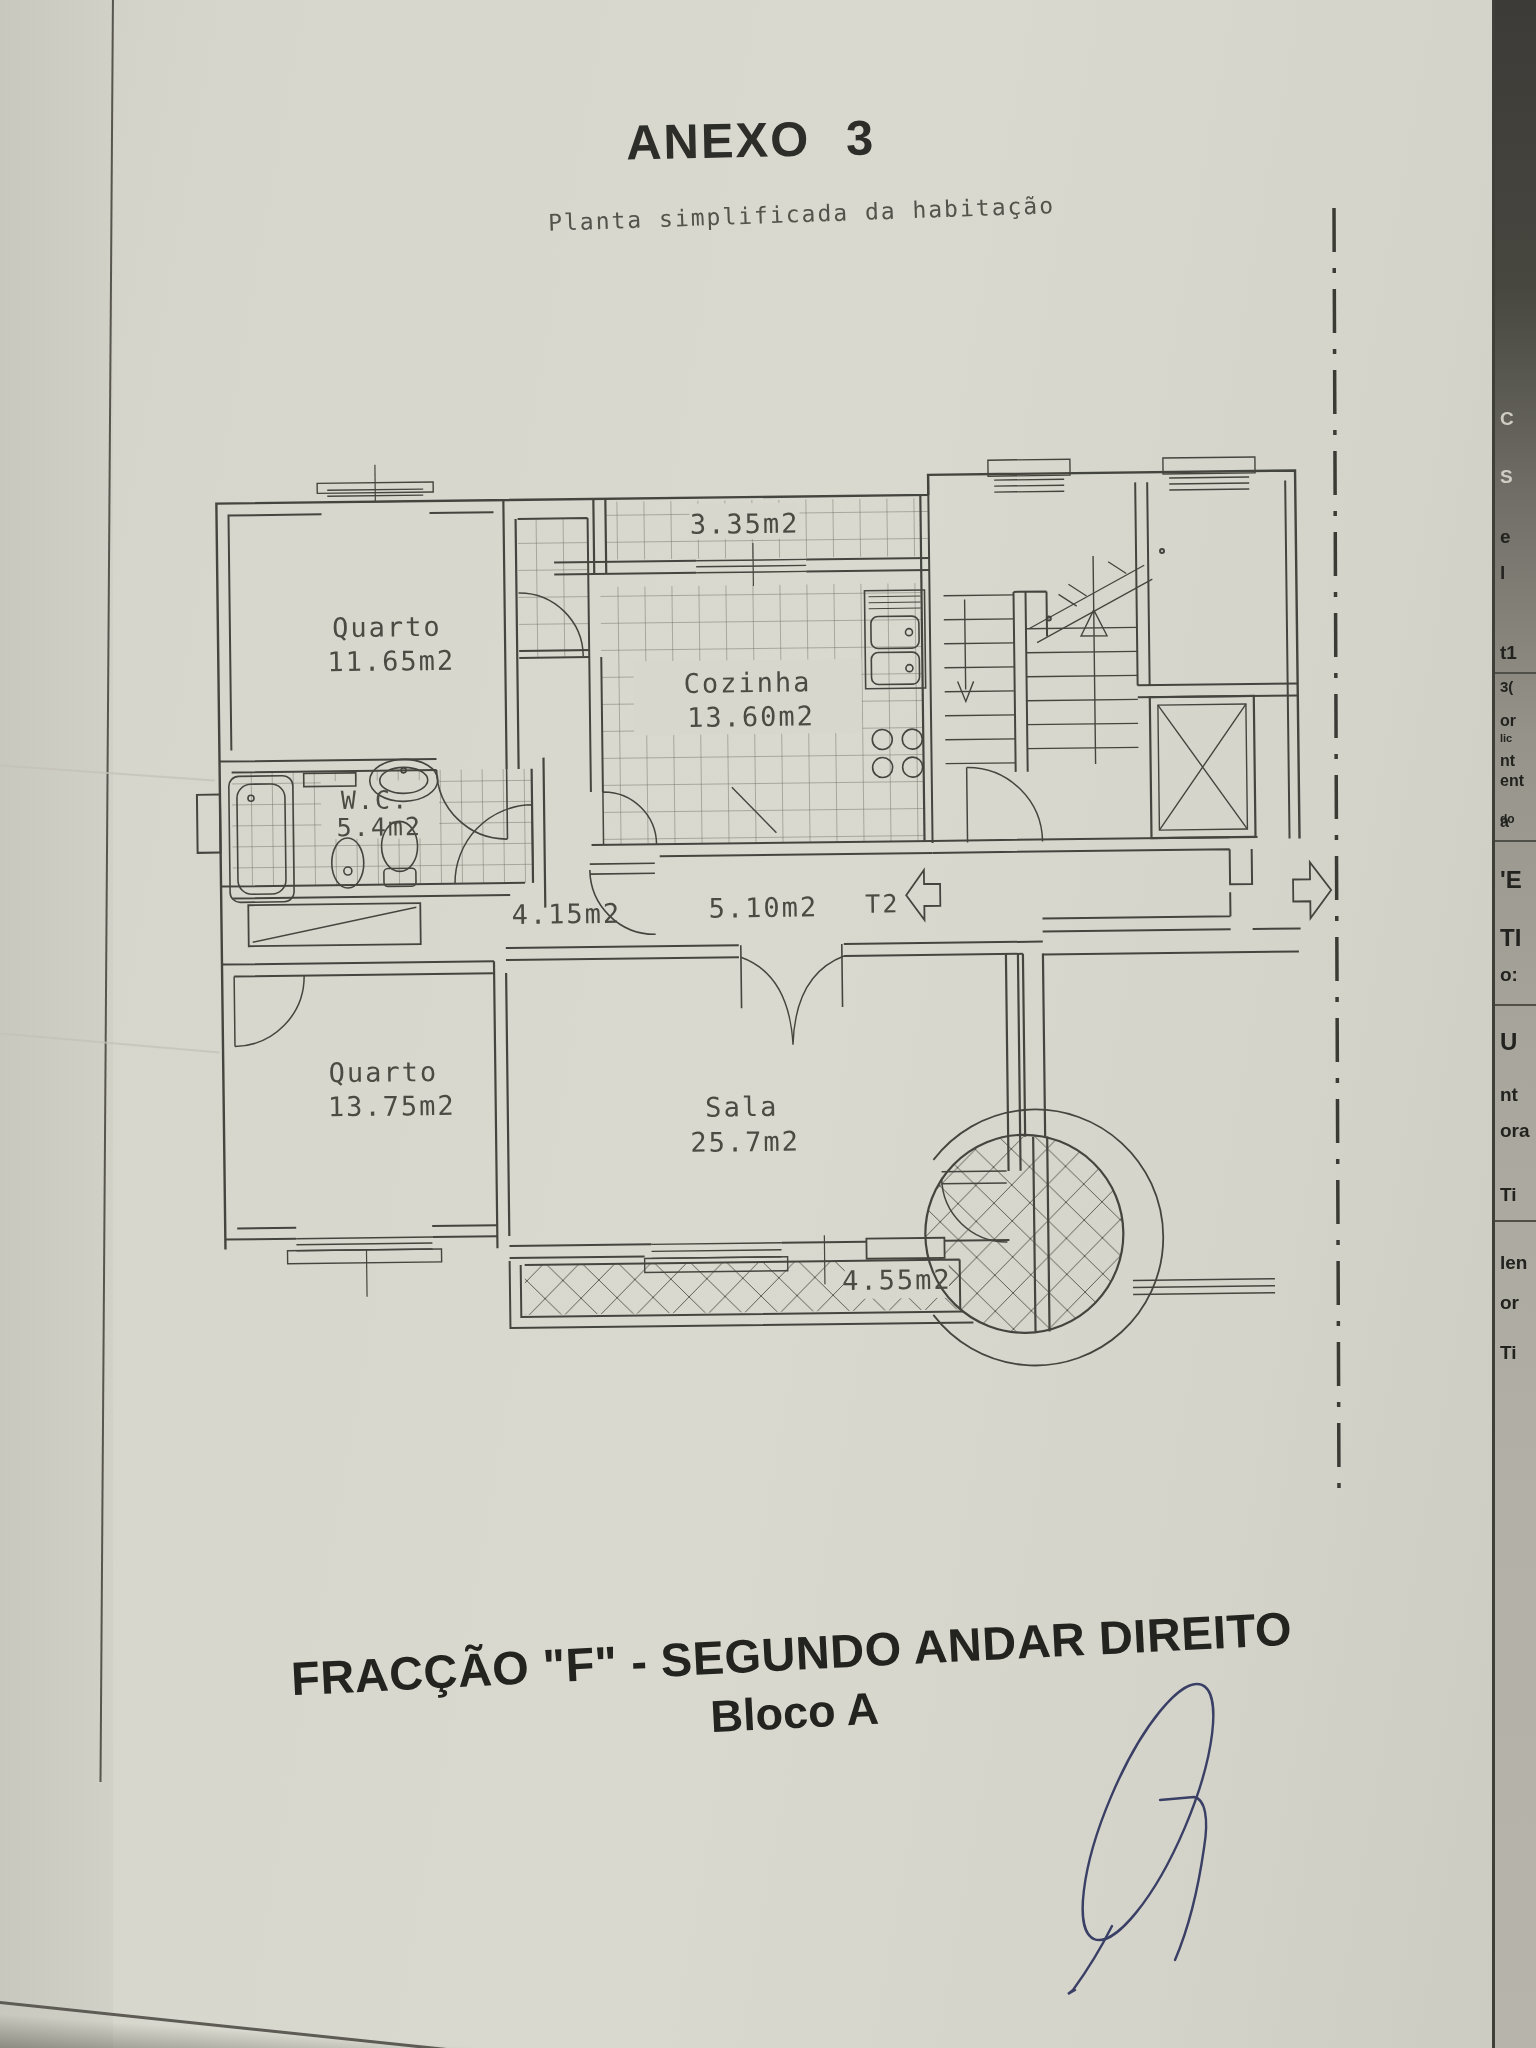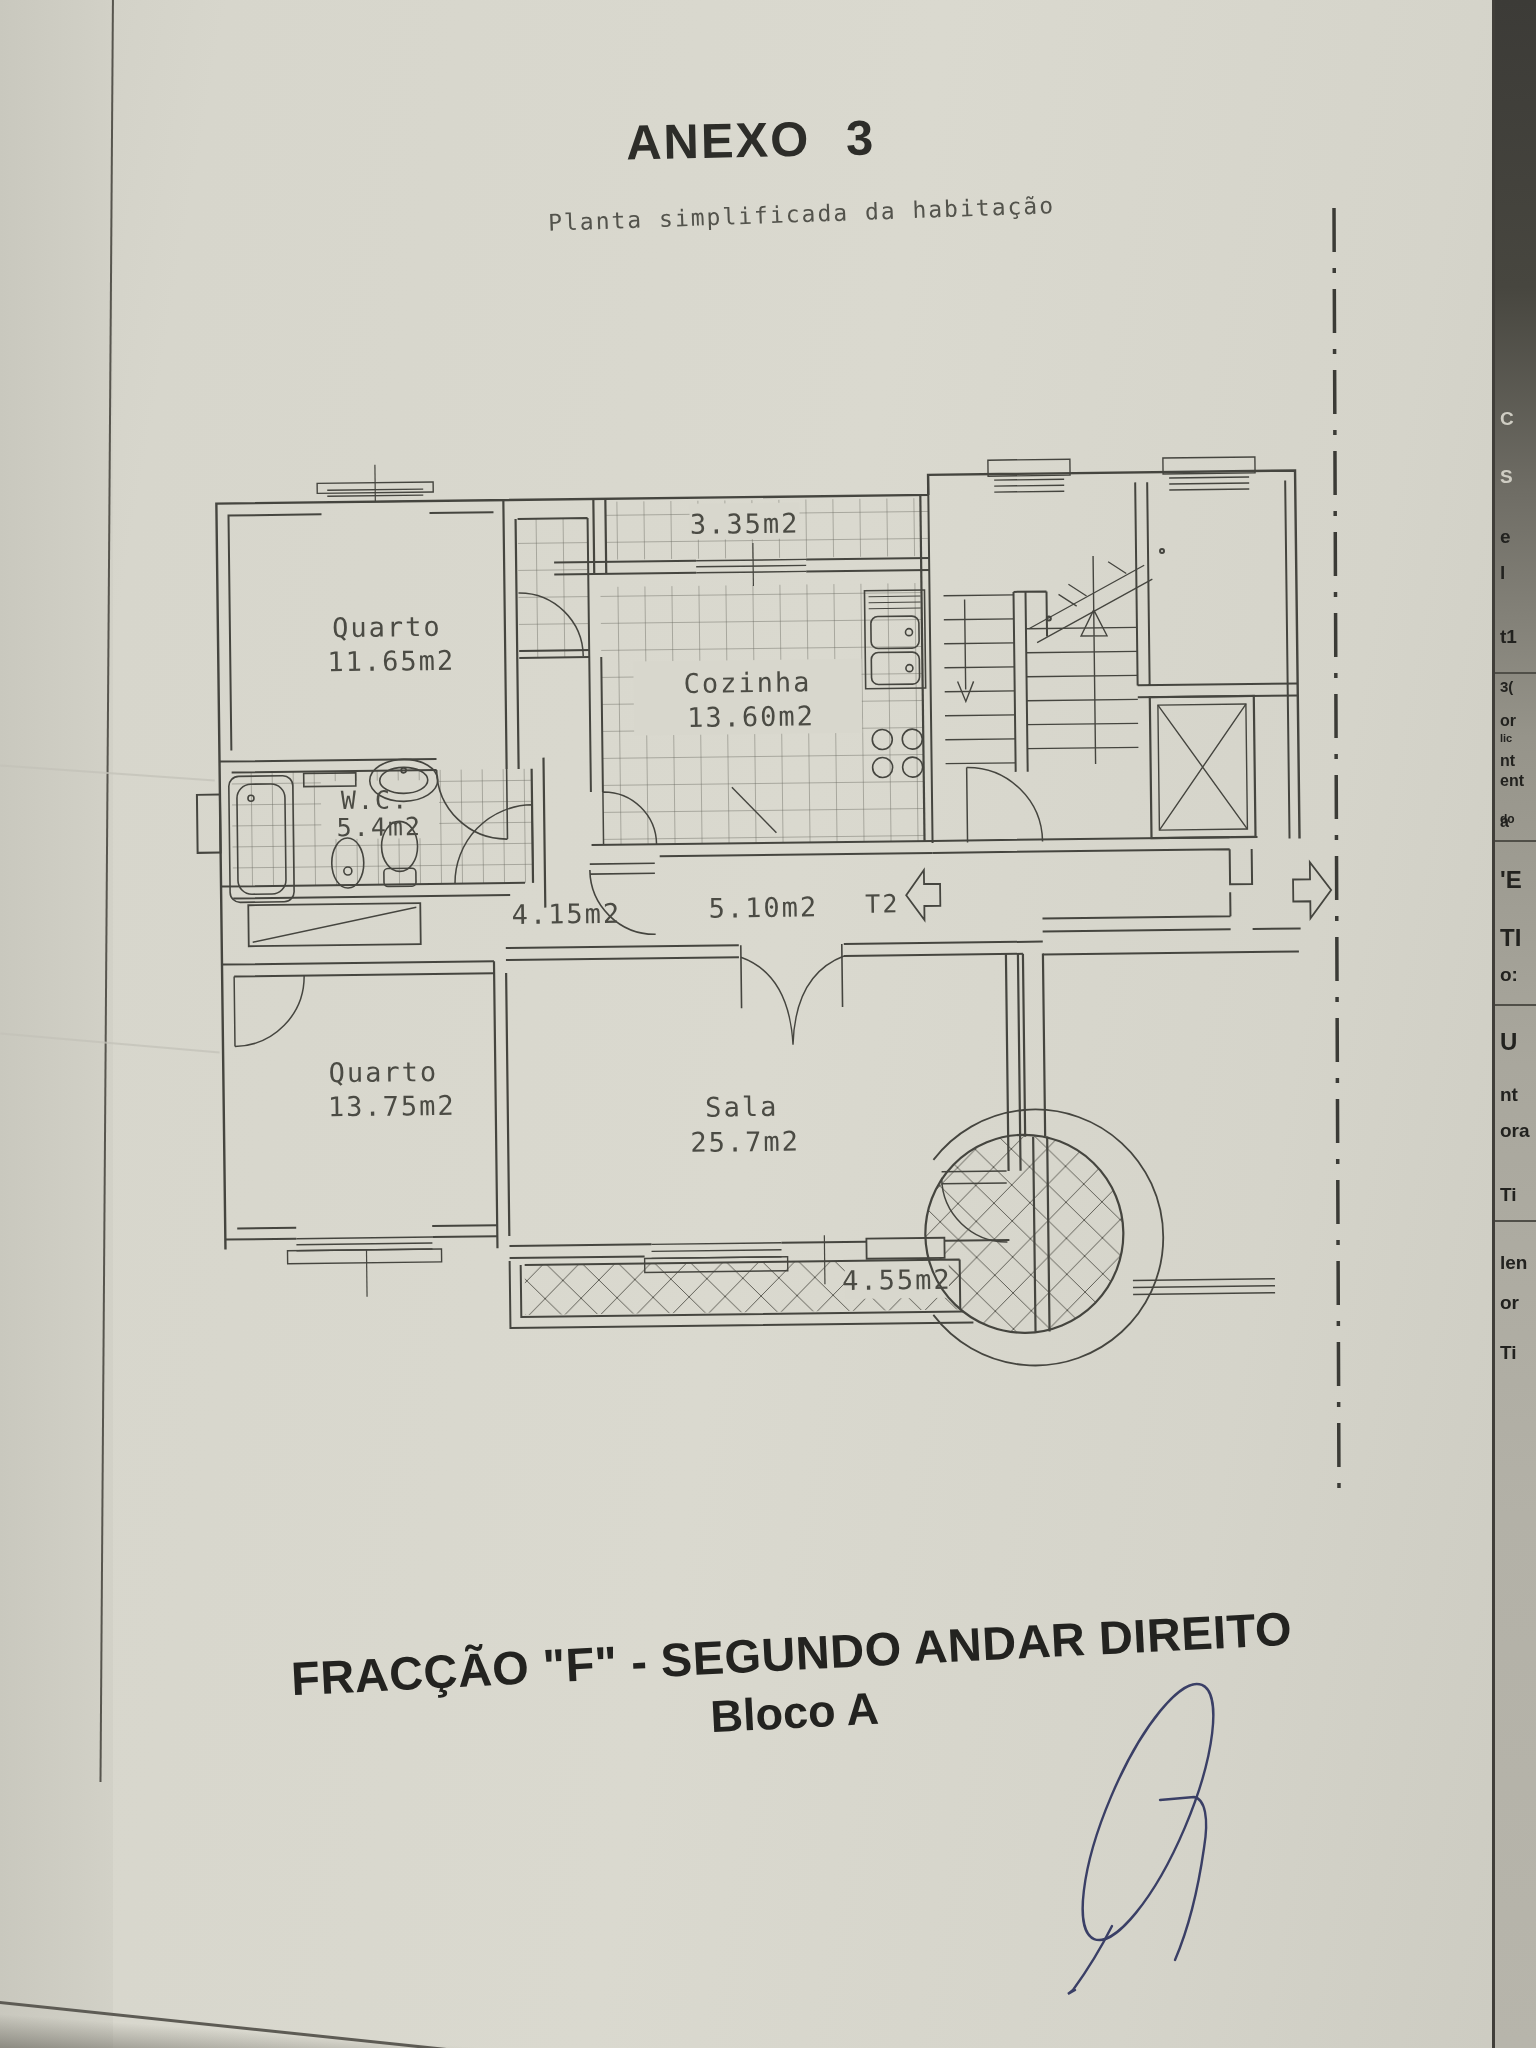--- a/index.html
+++ b/index.html
@@ -259,21 +259,21 @@
   <div class="caption">
     <div class="l1">FRACÇÃO "F" - SEGUNDO ANDAR DIREITO</div>
     <div class="l2">Bloco A</div>
   </div>
 
   <div class="edge-strip">
     <span class="frag l" style="top:408px">C</span>
     <span class="frag l" style="top:466px">S</span>
     <span class="frag" style="top:526px">e</span>
     <span class="frag" style="top:562px">l</span>
-    <span class="frag" style="top:626px">t1</span>
+    <span class="frag" style="top:642px">t1</span>
     <div class="frag-rule" style="top:672px"></div>
     <span class="frag" style="top:678px;font-size:15px">3(</span>
     <span class="frag" style="top:712px;font-size:16px">or</span>
     <span class="frag" style="top:732px;font-size:11px">lic</span>
     <span class="frag" style="top:752px;font-size:16px">nt</span>
     <span class="frag" style="top:772px;font-size:16px">ent</span>
     <span class="frag" style="top:812px;font-size:12px">do</span>
     <span class="frag" style="top:813px;font-size:16px">a</span>
     <div class="frag-rule" style="top:840px"></div>
     <span class="frag" style="top:866px;font-size:24px">'E</span>

